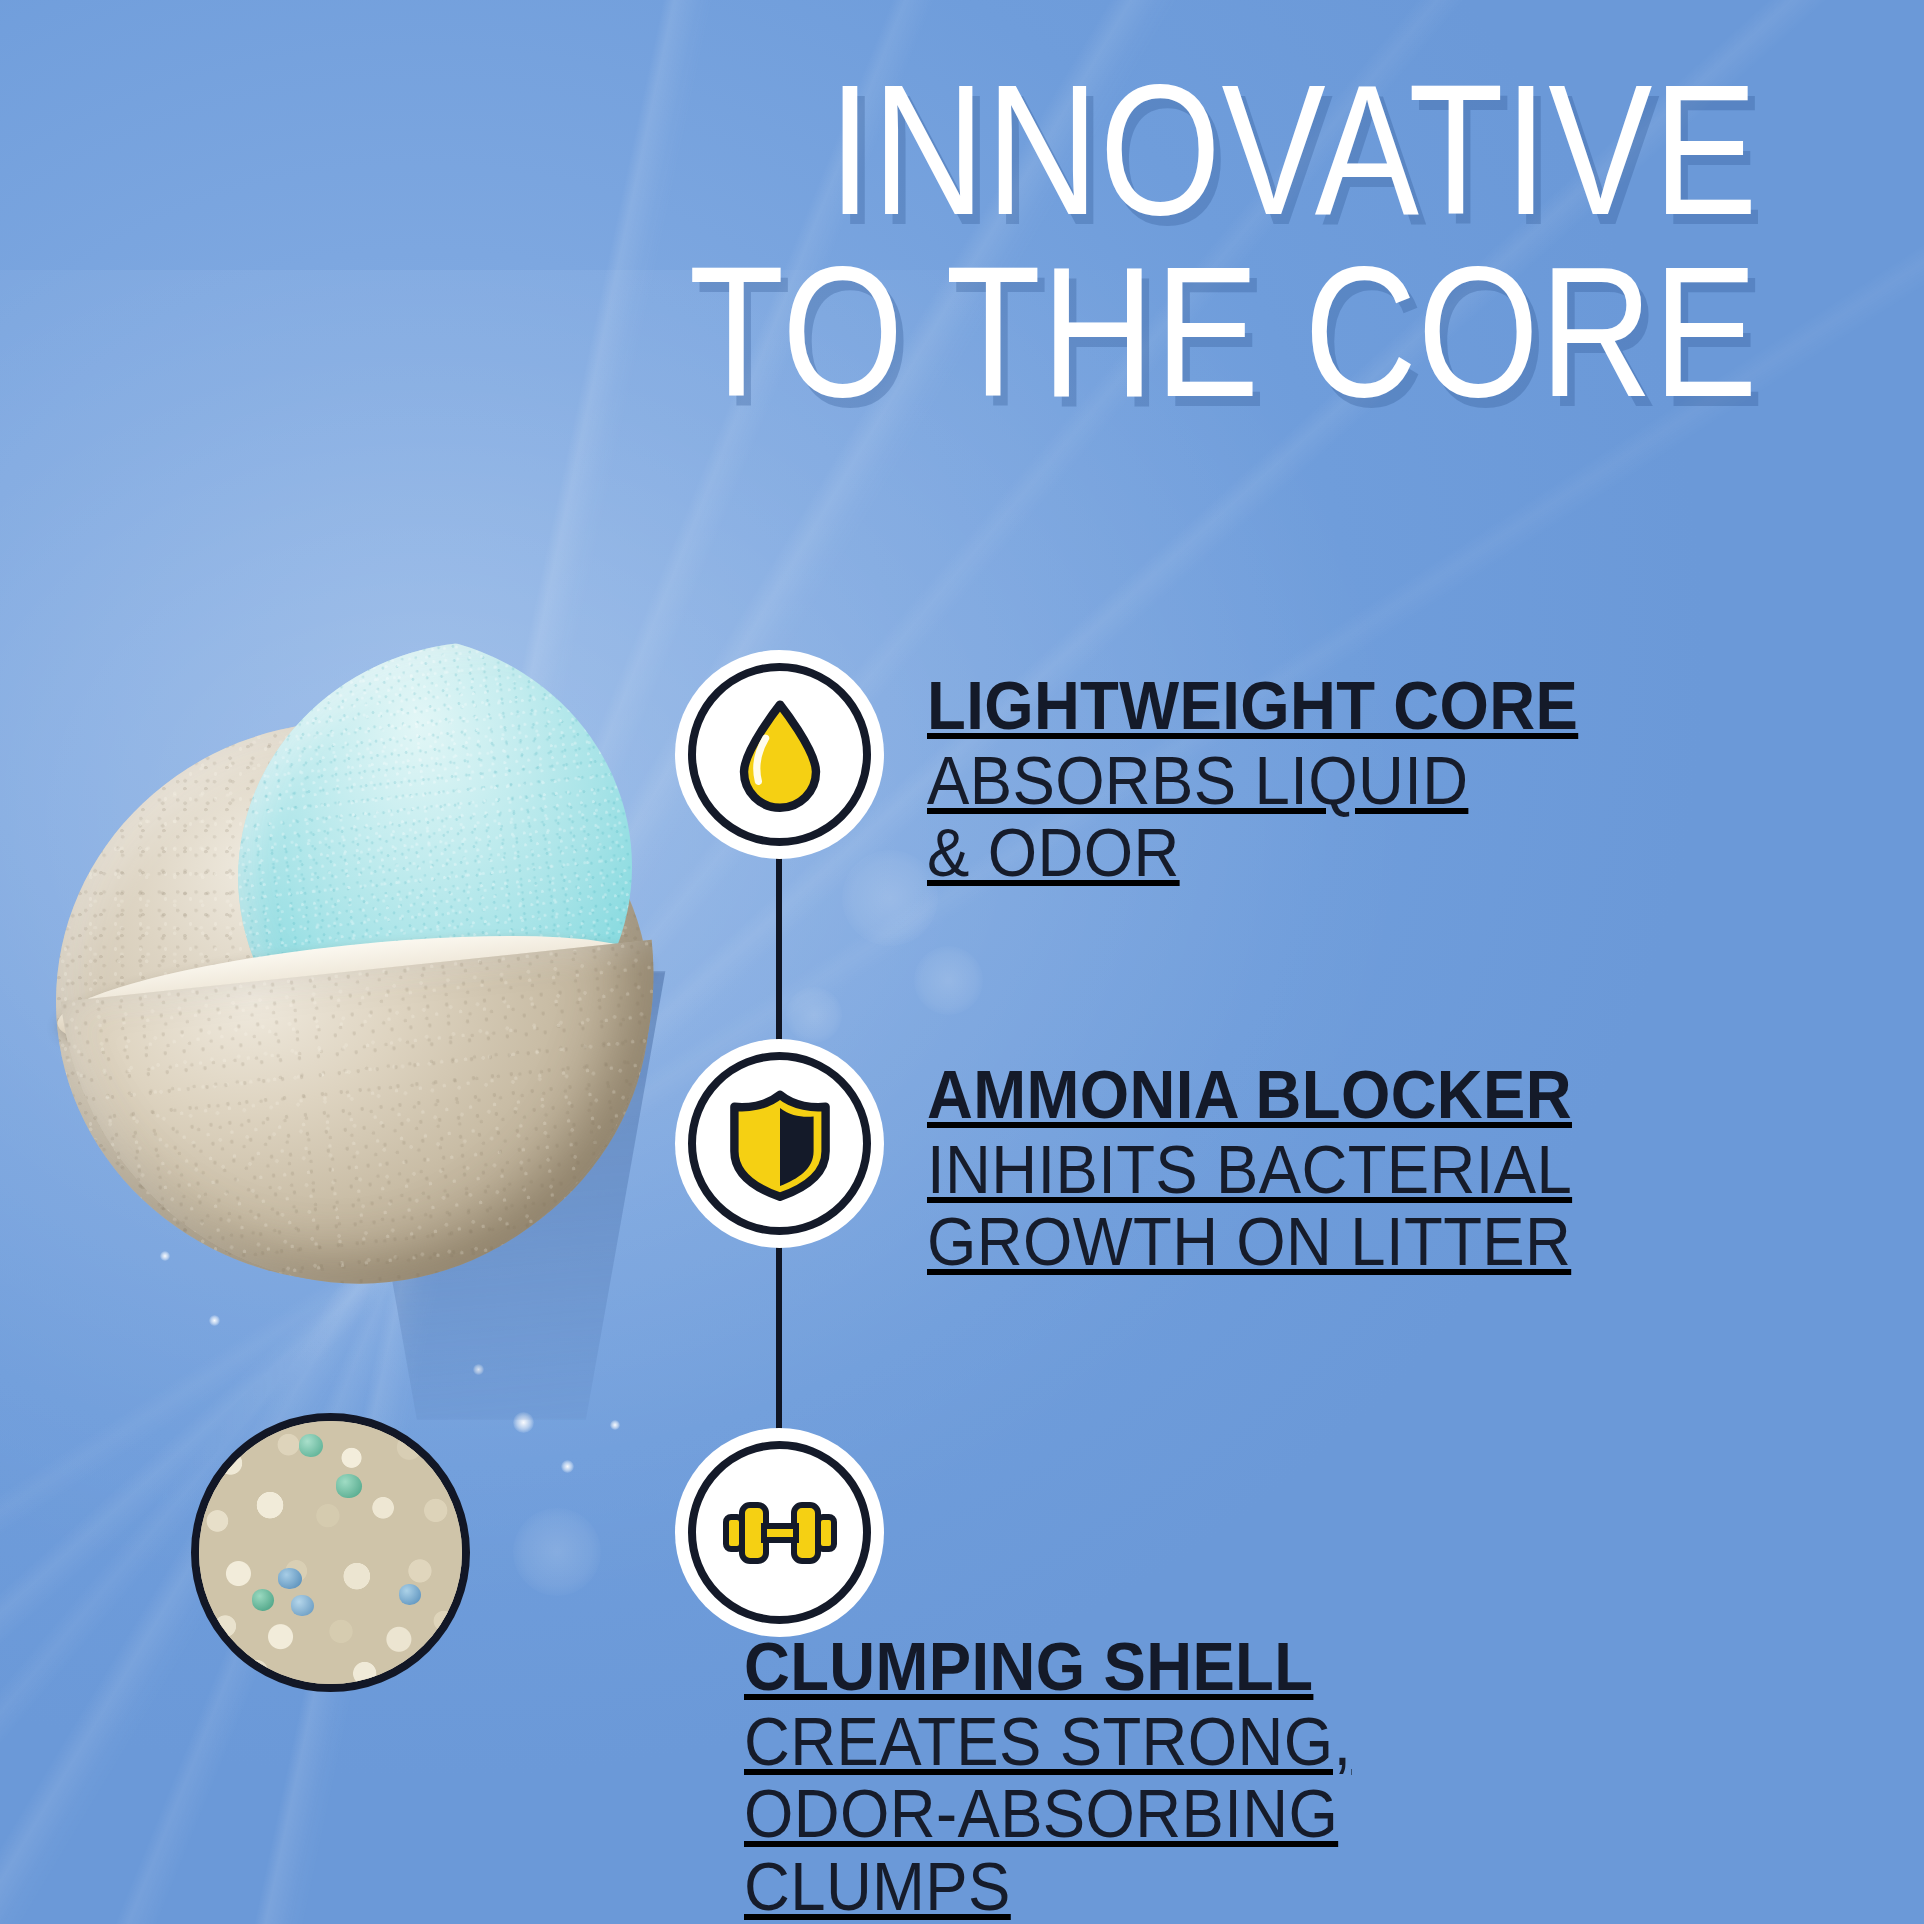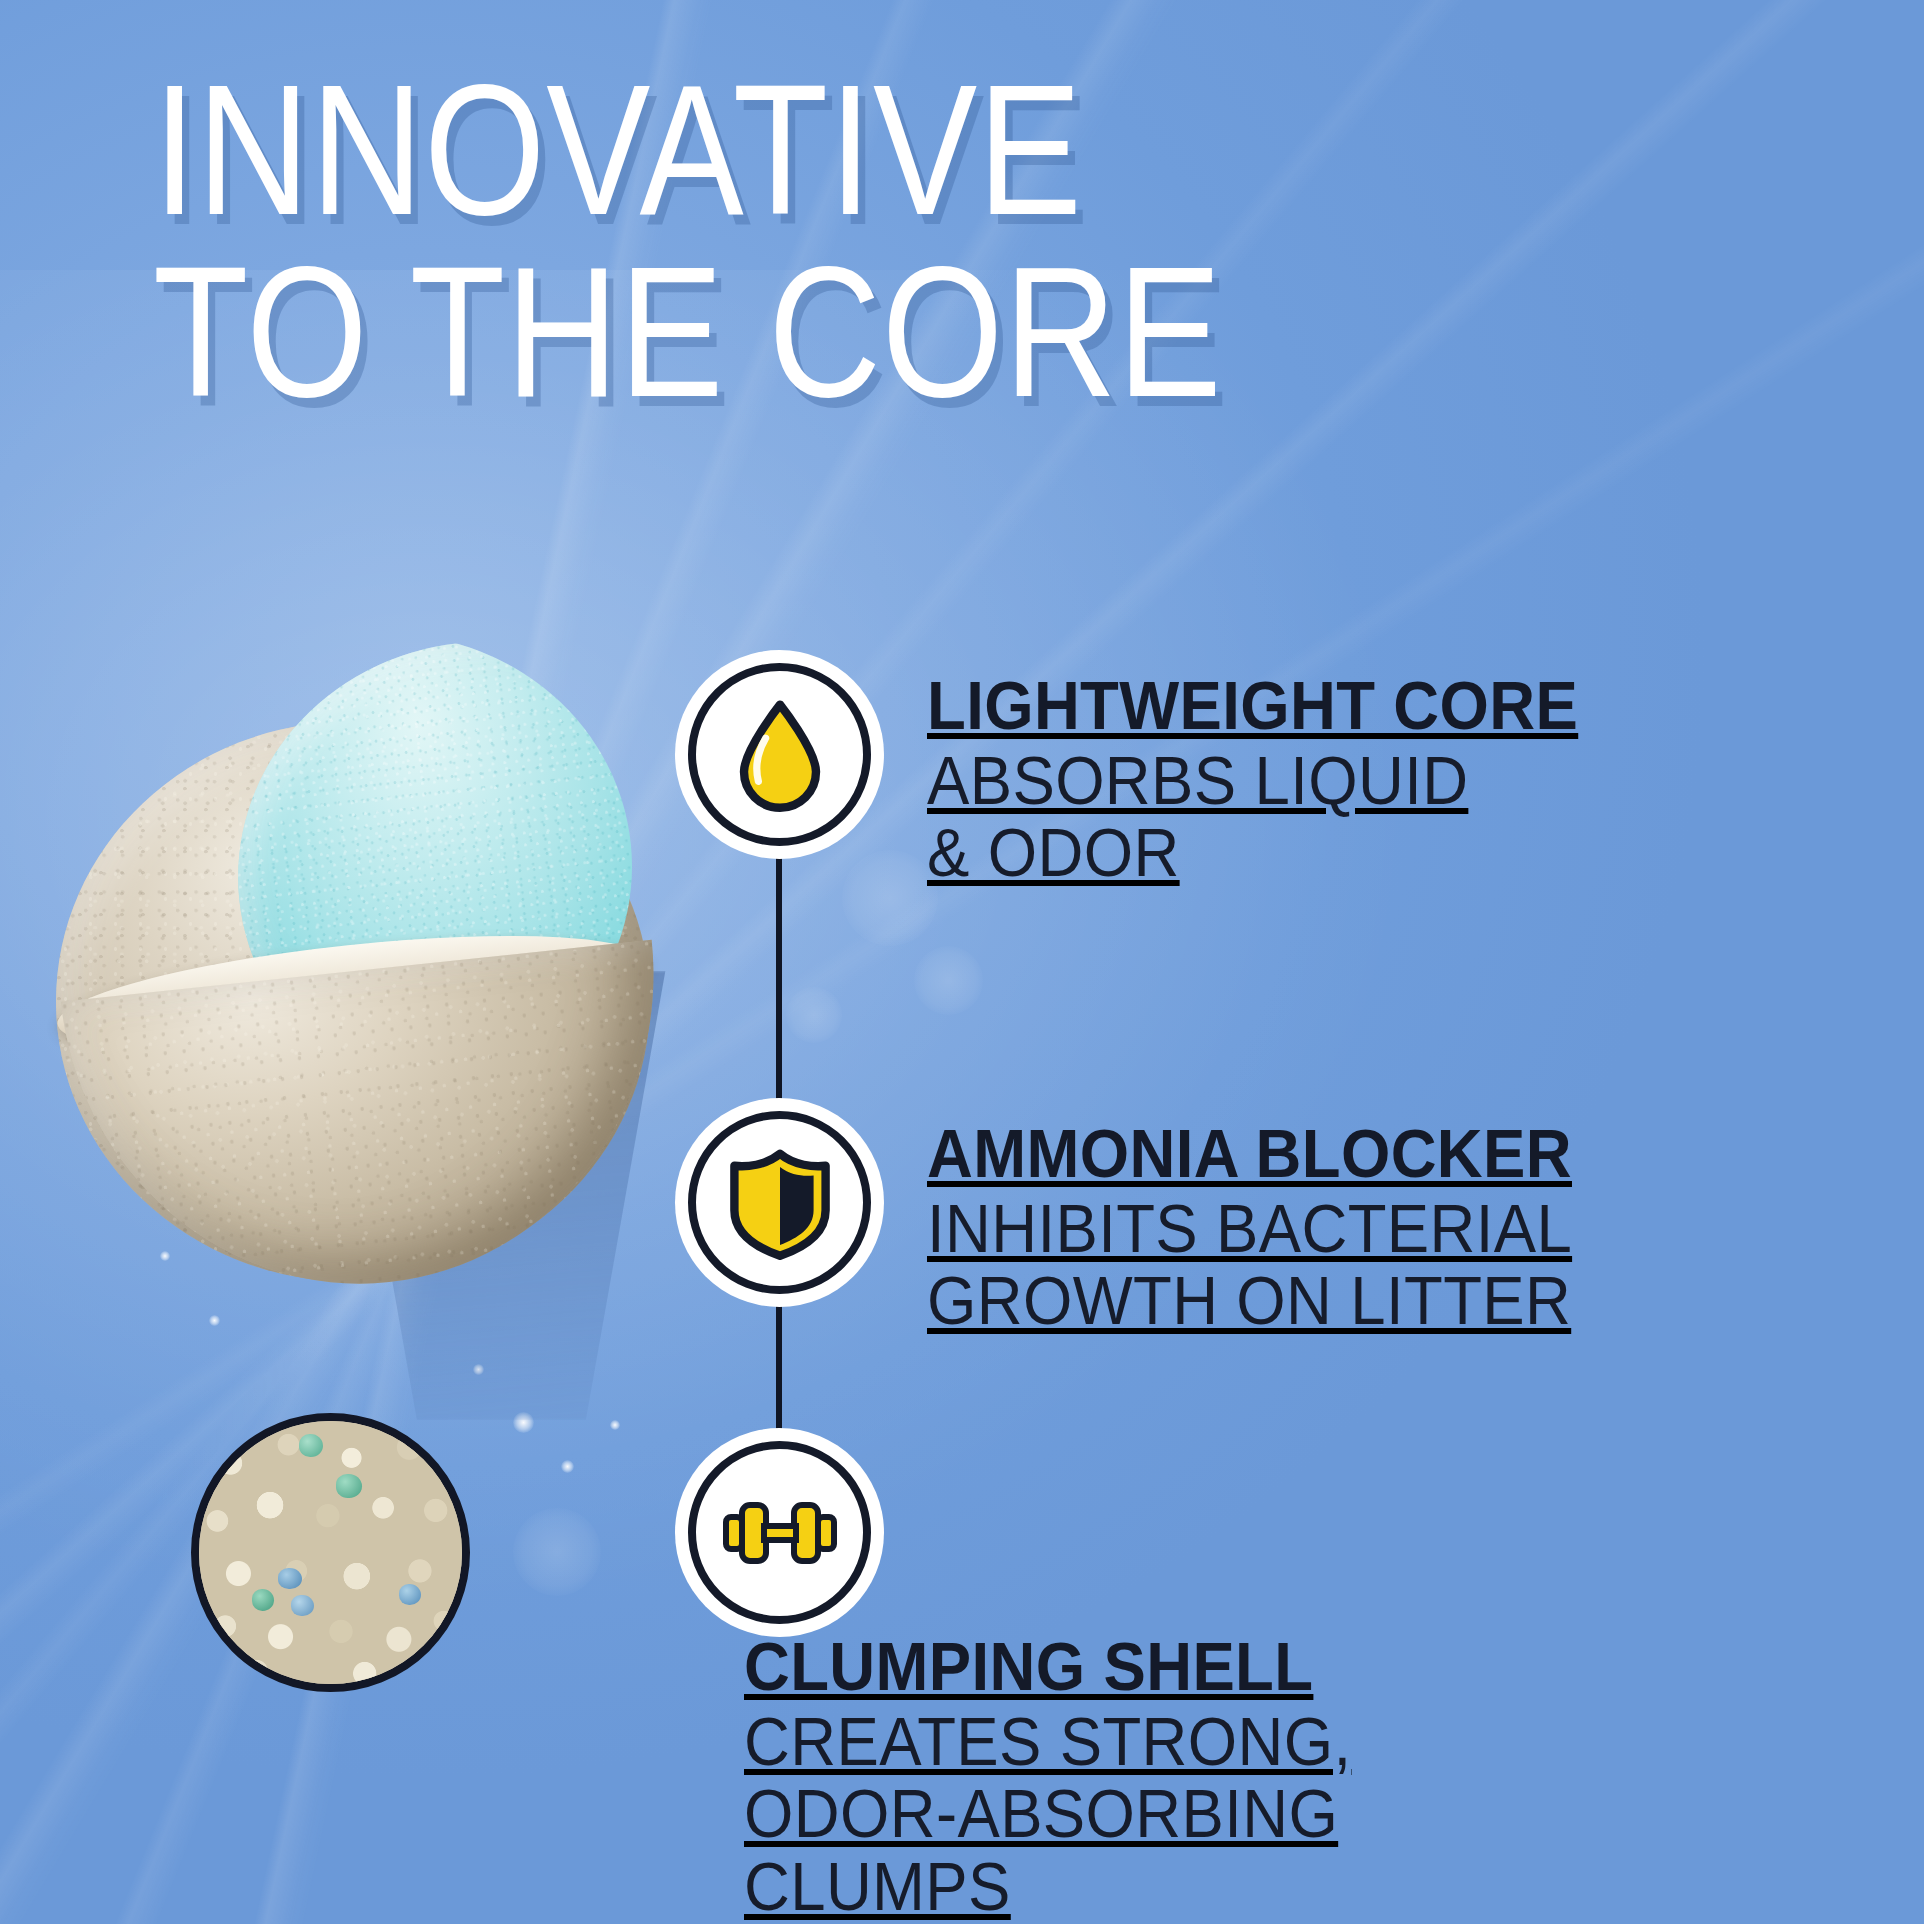--- a/index.html
+++ b/index.html
@@ -57,21 +57,21 @@
     background: radial-gradient(circle, rgba(255,255,255,0.16) 0%, rgba(255,255,255,0.07) 55%, rgba(255,255,255,0) 76%);
     pointer-events: none;
   }
 
   
   .title-wrap {
     position: absolute;
     left: 0;
     right: 14px;
     top: 77px;
-    text-align: left;
+    text-align: right;
     pointer-events: none;
   }
   .title-line {
     color: #ffffff;
     font-family: "Liberation Sans", sans-serif;
     font-weight: 400;
     font-size: 186px;
     line-height: 0.78;
     letter-spacing: 0.8px;
     transform: scaleX(0.84);
@@ -256,21 +256,21 @@
   }
 
   
   .feature {
     position: absolute;
     display: flex;
     align-items: flex-start;
     text-decoration: underline;
   }
   .f1 { left: 688px; top: 663px; }
-  .f2 { left: 688px; top: 1111px; }
+  .f2 { left: 688px; top: 1052px; }
   .f3 { left: 688px; top: 1441px; flex-direction: column; }
 
   .icon-badge {
     position: relative;
     width: 183px;
     height: 183px;
     flex: 0 0 183px;
     border-radius: 50%;
     background: #ffffff;
     box-shadow: 0 0 0 13px #ffffff;

